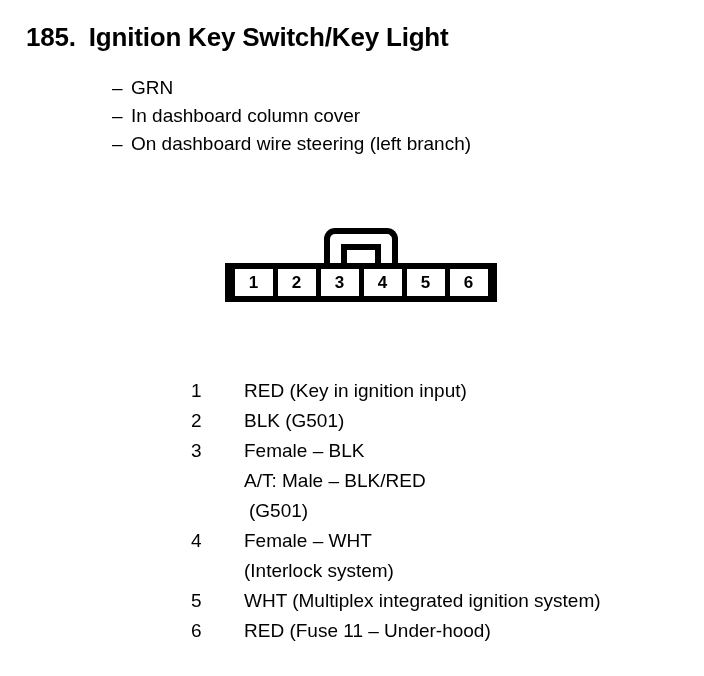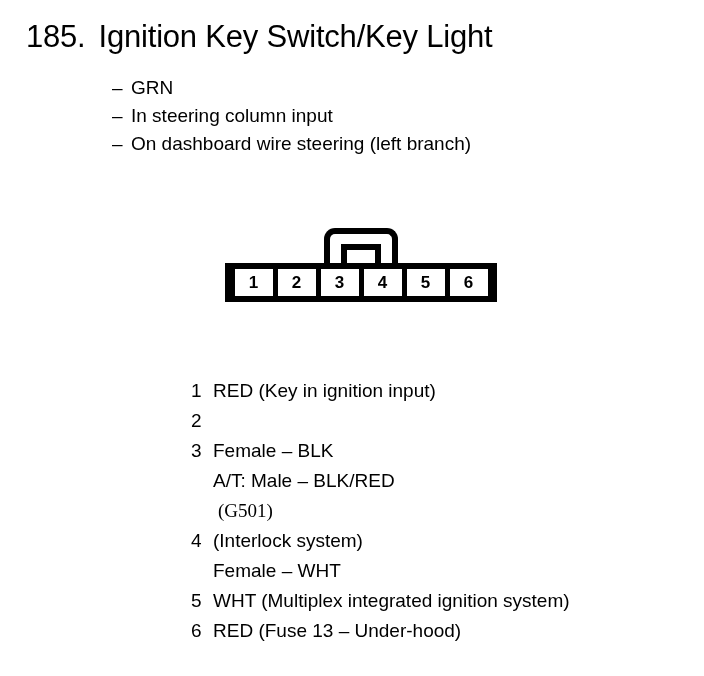--- a/index.html
+++ b/index.html
@@ -15,22 +15,22 @@
     font-family: "Liberation Sans", sans-serif;
     color: #000000;
     -webkit-font-smoothing: none;
   }
 
   
   .page-title {
     position: absolute;
     left: 26px;
     top: 18px;
-    font-size: 31px;
-    font-weight: normal;
+    font-size: 26px;
+    font-weight: bold;
     line-height: 38px;
     white-space: nowrap;
     letter-spacing: -0.2px;
   }
   .page-title .title-number {
     display: inline-block;
     margin-right: 13px;
   }
 
   
@@ -137,41 +137,41 @@
   .pin-number {
     width: 22px;
     flex: 0 0 22px;
     text-align: left;
   }
   .pin-desc {
     white-space: nowrap;
   }
   .pin-desc .cont {
     display: block;
+    margin-left: 31px;
   }
   .pin-desc .cont.indent {
     padding-left: 5px;
-    font-family: Liberation Serif, serif;
   }
 </style>
 </head>
 <body>
 
 <div class="page-title">
   <span class="title-number">185.</span><span>Ignition Key Switch/Key Light</span>
 </div>
 
 <div class="bullet-list">
   <div class="bullet-row">
     <span class="bullet-dash">–</span>
     <span>GRN</span>
   </div>
   <div class="bullet-row">
     <span class="bullet-dash">–</span>
-    <span>In steering column input</span>
+    <span>In dashboard column cover</span>
   </div>
   <div class="bullet-row">
     <span class="bullet-dash">–</span>
     <span>On dashboard wire steering (left branch)</span>
   </div>
 </div>
 
 <div class="connector">
   <div class="latch-tab">
     <div class="latch-outer"></div>
@@ -192,46 +192,49 @@
 
   <div class="pin-entry">
     <span class="pin-number">1</span>
     <span class="pin-desc">
       <span class="cont">RED (Key in ignition input)</span>
     </span>
   </div>
 
   <div class="pin-entry">
     <span class="pin-number">2</span>
+    <span class="pin-desc">
+      <span class="cont">BLK (G501)</span>
+    </span>
   </div>
 
   <div class="pin-entry">
     <span class="pin-number">3</span>
     <span class="pin-desc">
       <span class="cont">Female – BLK</span>
       <span class="cont">A/T: Male – BLK/RED</span>
       <span class="cont indent">(G501)</span>
     </span>
   </div>
 
   <div class="pin-entry">
     <span class="pin-number">4</span>
     <span class="pin-desc">
+      <span class="cont">Female – WHT</span>
       <span class="cont">(Interlock system)</span>
-      <span class="cont">Female – WHT</span>
     </span>
   </div>
 
   <div class="pin-entry">
     <span class="pin-number">5</span>
     <span class="pin-desc">
       <span class="cont">WHT (Multiplex integrated ignition system)</span>
     </span>
   </div>
 
   <div class="pin-entry">
     <span class="pin-number">6</span>
     <span class="pin-desc">
-      <span class="cont">RED (Fuse 13 – Under-hood)</span>
+      <span class="cont">RED (Fuse 11 – Under-hood)</span>
     </span>
   </div>
 
 </div>
 
 </body></html>

